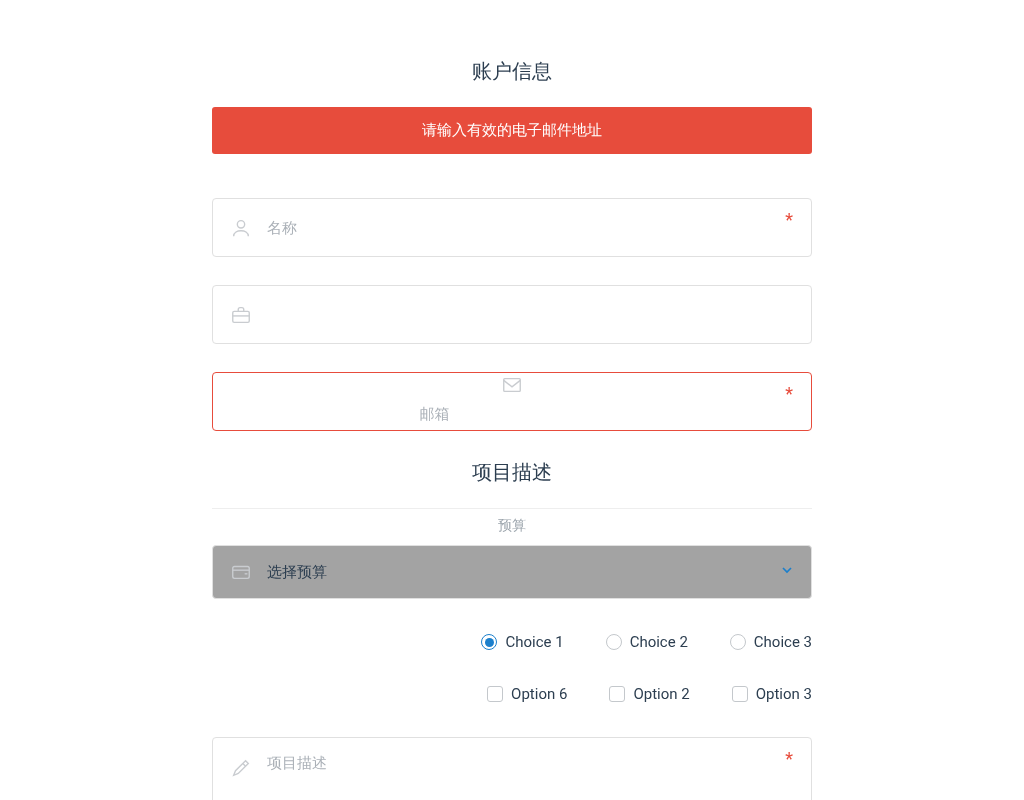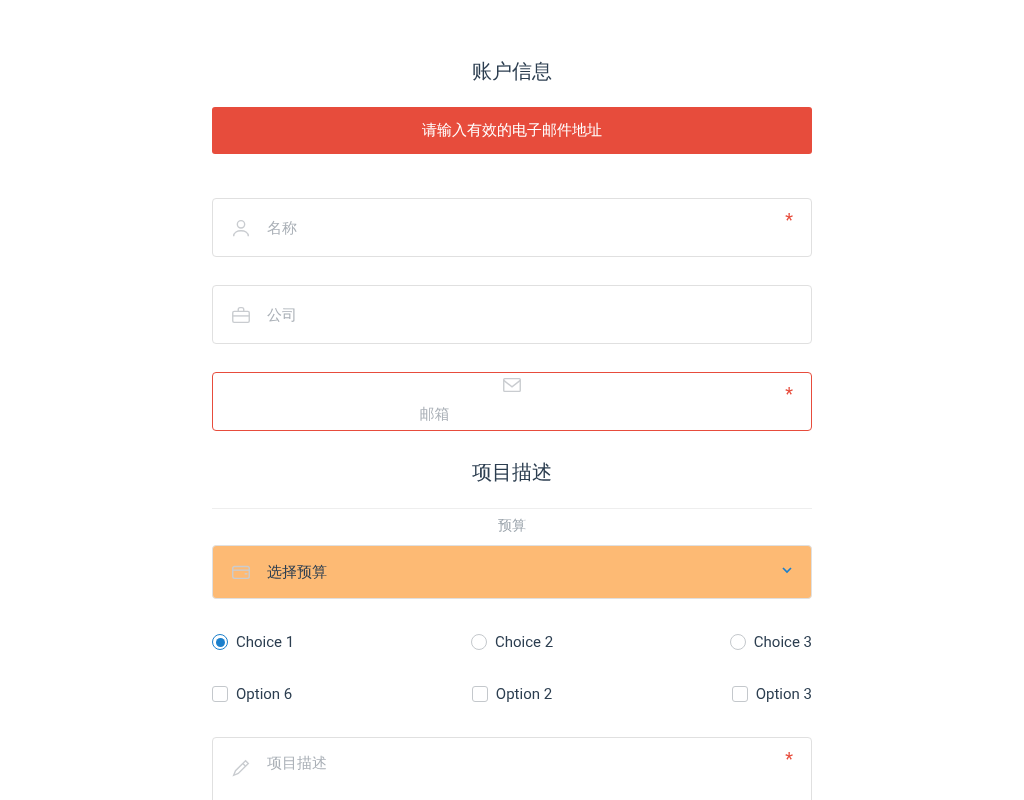--- a/index.html
+++ b/index.html
@@ -91,21 +91,21 @@
     margin-top: 0;
   }
   .select-field {
     position: relative;
     border: 1px solid #e0e0e0;
     border-radius: 4px;
     height: 54px;
     display: flex;
     align-items: center;
     padding: 0 16px;
-    background: #fdba74;
+    background: #a3a3a3;
     margin-bottom: 34px;
     cursor: pointer;
   }
   .select-field .icon {
     width: 24px;
     height: 24px;
     flex: 0 0 24px;
     display: flex;
     align-items: center;
     justify-content: center;
@@ -113,21 +113,21 @@
   .select-field .icon svg { width: 22px; height: 22px; stroke: #c9ccd0; fill: none; stroke-width: 1.5; }
   .select-field .value {
     margin-left: 14px;
     flex: 1;
     color: #2c3e50;
     font-size: 15px;
   }
   .select-field .chevron svg { width: 16px; height: 16px; stroke: #1b7fcc; fill: none; stroke-width: 2.5; }
   .choice-row {
     display: flex;
-    justify-content: space-between;
+    justify-content: flex-end;
     gap: 42px;
     margin-bottom: 34px;
   }
   .choice-item {
     display: flex;
     align-items: center;
     gap: 8px;
     color: #2c3e50;
     font-size: 15px;
     cursor: pointer;
@@ -216,21 +216,20 @@
   </div>
 
   <div class="field">
     <span class="icon">
       <svg viewBox="0 0 24 24">
           <rect x="3" y="8" width="18" height="12" rx="1.5"></rect>
           <path d="M9 8V6a2 2 0 0 1 2-2h2a2 2 0 0 1 2 2v2"></path>
           <path d="M3 13h18"></path>
         </svg>
     </span>
-    <input class="input-el" placeholder="公司" style="">
   </div>
 
   <div class="field error">
     <span class="icon">
       <svg viewBox="0 0 24 24">
           <rect x="3" y="5" width="18" height="14" rx="1"></rect>
           <path d="M3 7l9 7 9-7"></path>
         </svg>
     </span>
     <input class="input-el" placeholder="邮箱" style="">

